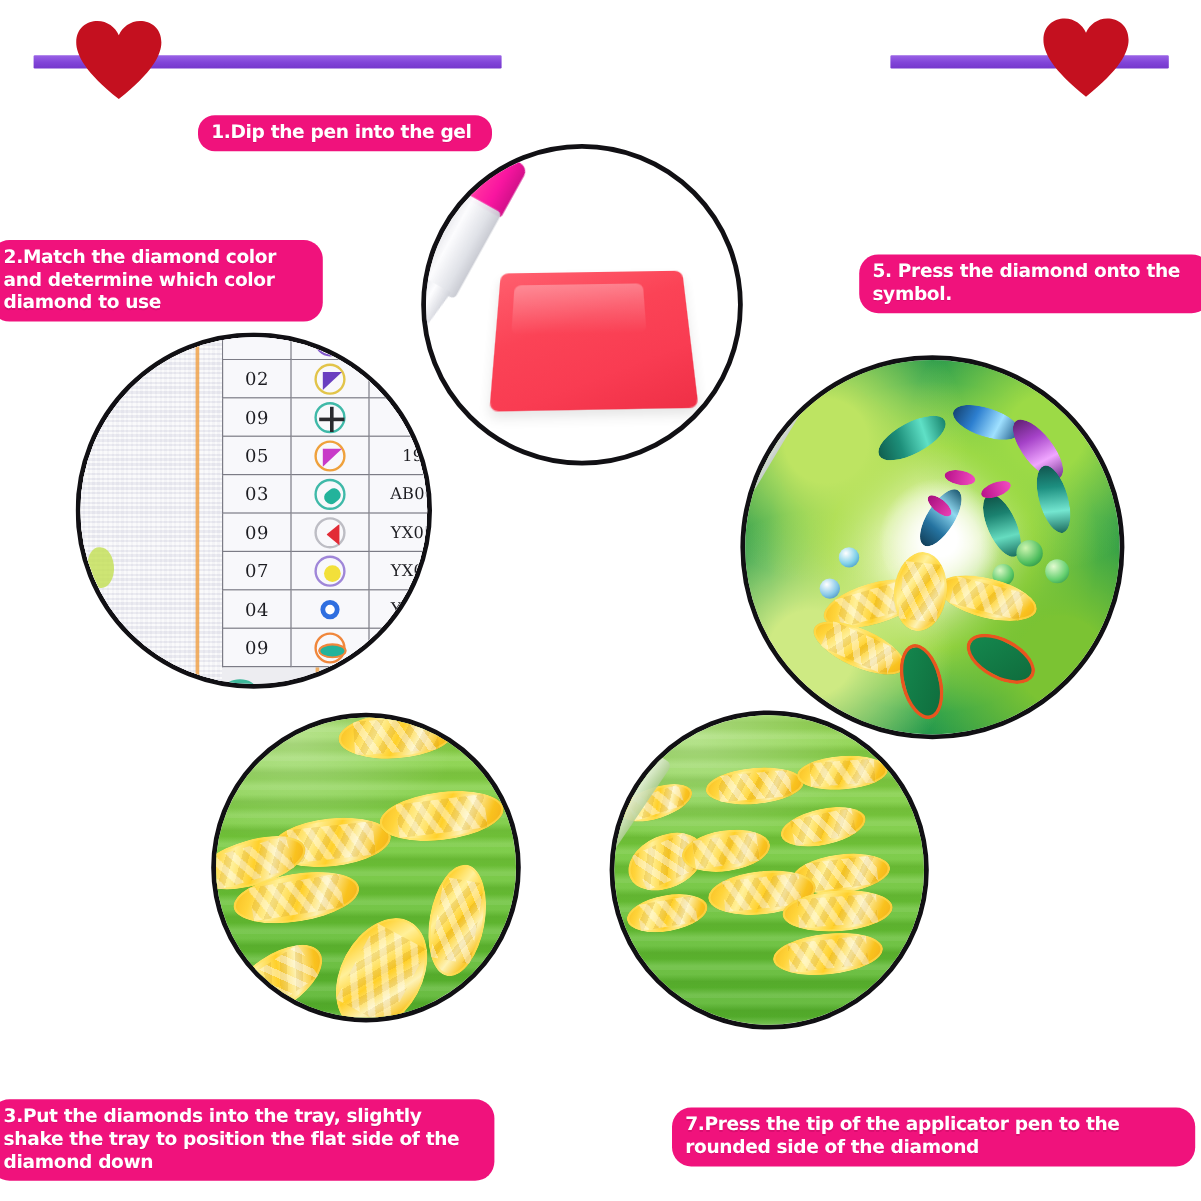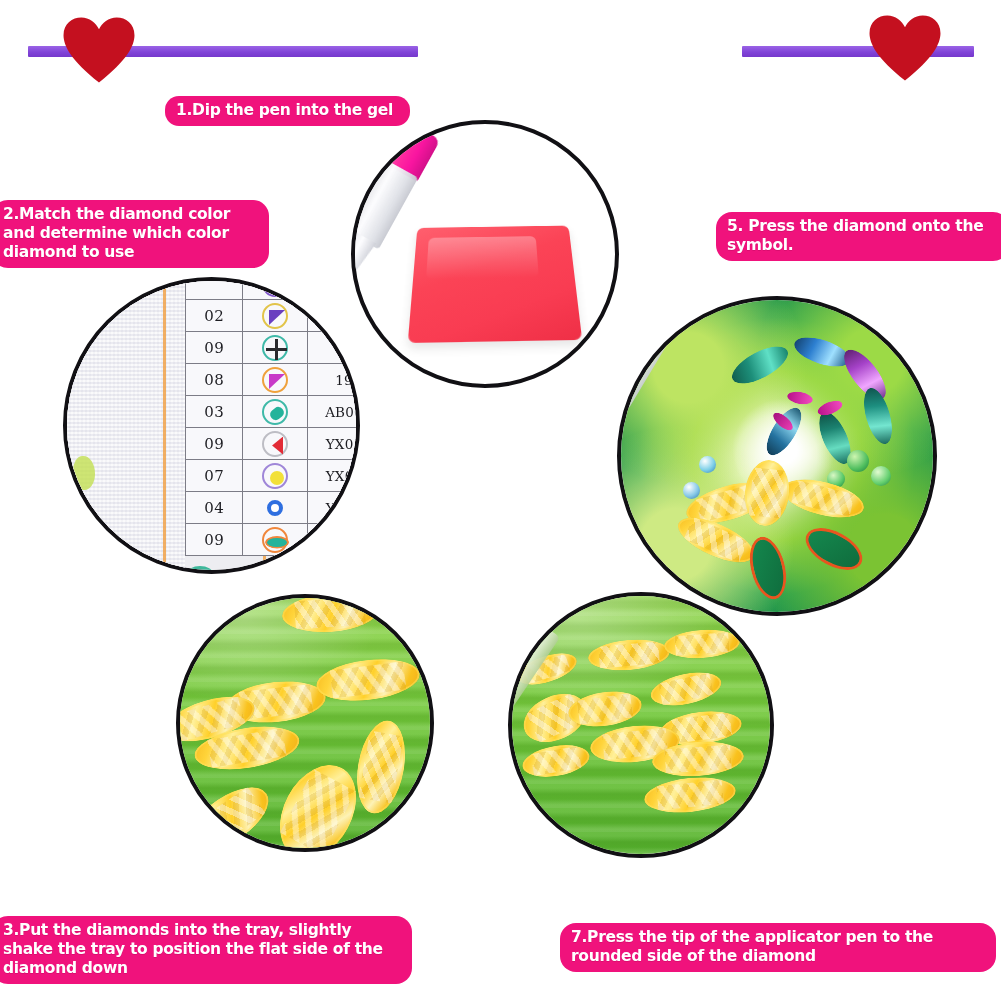--- a/index.html
+++ b/index.html
@@ -256,21 +256,21 @@
                border-left:16px solid #6a3fc0;border-bottom:15px solid transparent;"></span></span></td>
               <td class="c-code">093</td>
             </tr>
             <tr>
               <td class="c-no">09</td>
               <td class="c-sym"><span class="sym" style="border:2px solid #3fb9a8;box-sizing:border-box;"><span style="position:absolute;left:11px;top:2px;width:3px;height:21px;background:#2a2a2e;"></span>
                <span style="position:absolute;left:2px;top:11px;width:21px;height:3px;background:#2a2a2e;"></span></span></td>
               <td class="c-code">111</td>
             </tr>
             <tr>
-              <td class="c-no">08</td>
+              <td class="c-no">05</td>
               <td class="c-sym"><span class="sym" style="border:2px solid #efa13c;box-sizing:border-box;"><span style="position:absolute;left:5px;top:5px;width:0;height:0;
                border-left:16px solid #c83ac8;border-bottom:15px solid transparent;"></span></span></td>
               <td class="c-code">195</td>
             </tr>
             <tr>
               <td class="c-no">03</td>
               <td class="c-sym"><span class="sym" style="border:2px solid #3fb9a8;box-sizing:border-box;"><span style="position:absolute;left:6px;top:7px;width:14px;height:11px;background:#23b39b;
                border-radius:5px;transform:rotate(-38deg);"></span></span></td>
               <td class="c-code">AB004</td>
             </tr>

